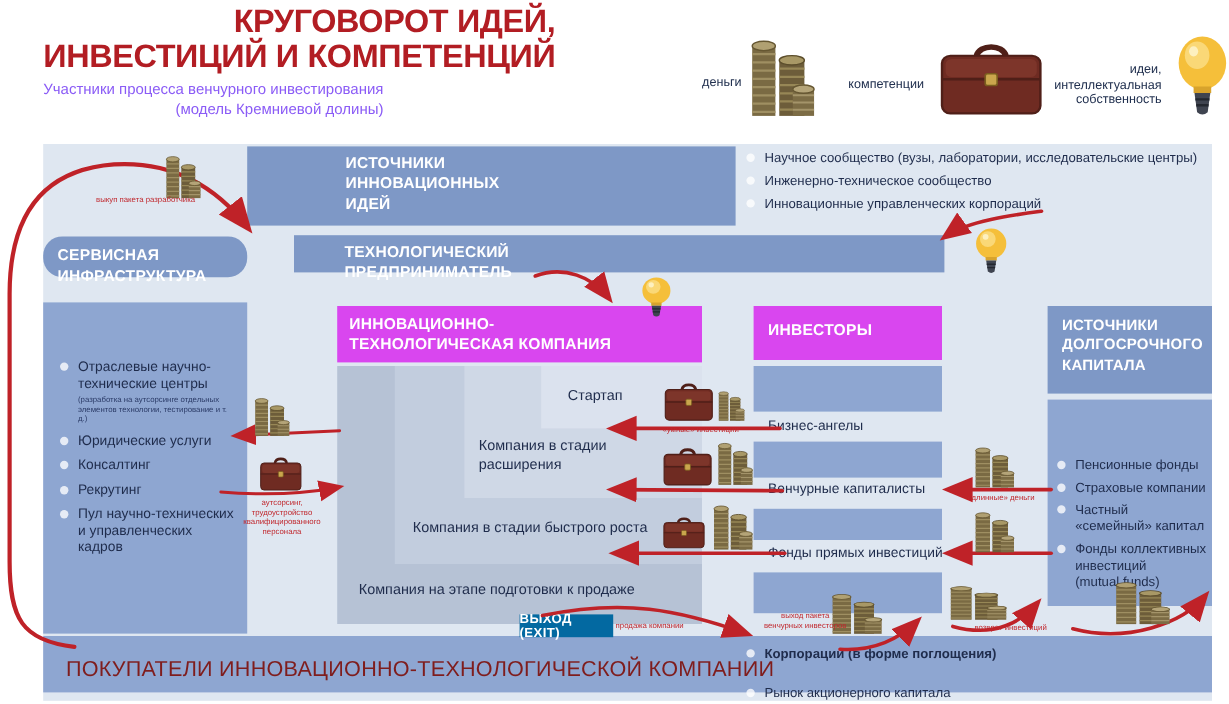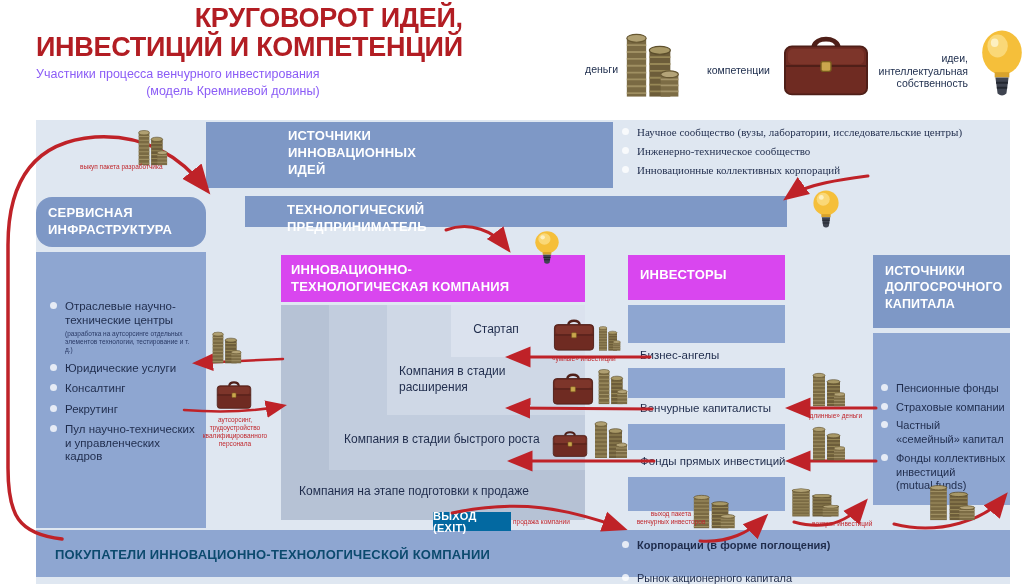--- a/index.html
+++ b/index.html
@@ -18,21 +18,21 @@
   .item .dot{position:absolute;left:0;top:2px;width:7px;height:7px;border-radius:50%;background:rgba(255,255,255,.78);}
   .bigitem{font-size:11.5px;line-height:1.18;margin-bottom:7px;}
   .note{font-size:6.5px;line-height:1.25;color:#2a3a66;margin:-4px 0 7px 15px;}
   .stage-lbl{position:absolute;font-size:12px;color:#1f2c4c;line-height:1.3;white-space:pre-line;}
   .invlbl{position:absolute;font-size:11.5px;color:#1f2c4c;}
   .ann{position:absolute;color:#c0272d;font-size:6.5px;line-height:1.25;white-space:pre-line;}
   .nowrap{white-space:nowrap;}
   svg{display:block;}
   #arrows{pointer-events:none;}
   .badge{background:#0369a1;color:#fff;font-weight:bold;font-size:11px;display:flex;align-items:center;justify-content:center;letter-spacing:.3px;}
-  .barttl{color:#0c4a6e;font-weight:bold;font-size:13px;letter-spacing:.2px;white-space:nowrap;}
+  .barttl{color:#7f1d1d;font-weight:normal;font-size:18px;letter-spacing:.2px;white-space:nowrap;}
 </style>
 </head>
 <body>
 
 <div id="stage">
 
   <div class="abs title" style="left:36px;top:4px;text-align:right;">
     <div>КРУГОВОРОТ ИДЕЙ,</div>
     <div>ИНВЕСТИЦИЙ И КОМПЕТЕНЦИЙ</div>
   </div>
@@ -79,27 +79,27 @@
   </svg>
     </span>
 
   <div class="abs band" style="left:36px;top:120px;width:974px;height:464px;"></div>
 
   <div class="abs box-blue" style="left:206px;top:122px;width:407px;height:66px;">
     <div class="hdr" style="padding:6px 0 0 82px;">ИСТОЧНИКИ
 ИННОВАЦИОННЫХ
 ИДЕЙ</div>
   </div>
-  <div class="abs" style="left:622px;top:126px;width:392px;font-family:Liberation Serif, serif;">
+  <div class="abs" style="left:622px;top:126px;width:392px;">
     <div class="item nowrap"><span class="dot"></span><span>Научное сообщество (вузы, лаборатории, исследовательские центры)</span></div>
     <div class="item nowrap"><span class="dot"></span><span>Инженерно-техническое сообщество</span></div>
-    <div class="item nowrap"><span class="dot"></span><span>Инновационные коллективных корпораций</span></div>
-  </div>
-
-  <div class="abs box-blue" style="left:36px;top:197px;width:170px;height:50px;border-radius:16px;">
+    <div class="item nowrap"><span class="dot"></span><span>Инновационные управленческих корпораций</span></div>
+  </div>
+
+  <div class="abs box-blue" style="left:36px;top:197px;width:170px;height:34px;border-radius:16px;">
     <div class="hdr" style="padding:8px 0 0 12px;">СЕРВИСНАЯ
 ИНФРАСТРУКТУРА</div>
   </div>
   <div class="abs box-body" style="left:36px;top:252px;width:170px;height:276px;">
     <div style="padding:48px 8px 0 14px;">
       <div class="item bigitem"><span class="dot"></span><span>Отраслевые научно-технические центры</span></div>
       <div class="note">(разработка на аутсорсинге отдельных элементов технологии, тестирование и т. д.)</div>
       <div class="item bigitem"><span class="dot"></span><span>Юридические услуги</span></div>
       <div class="item bigitem"><span class="dot"></span><span>Консалтинг</span></div>
       <div class="item bigitem"><span class="dot"></span><span>Рекрутинг</span></div>

